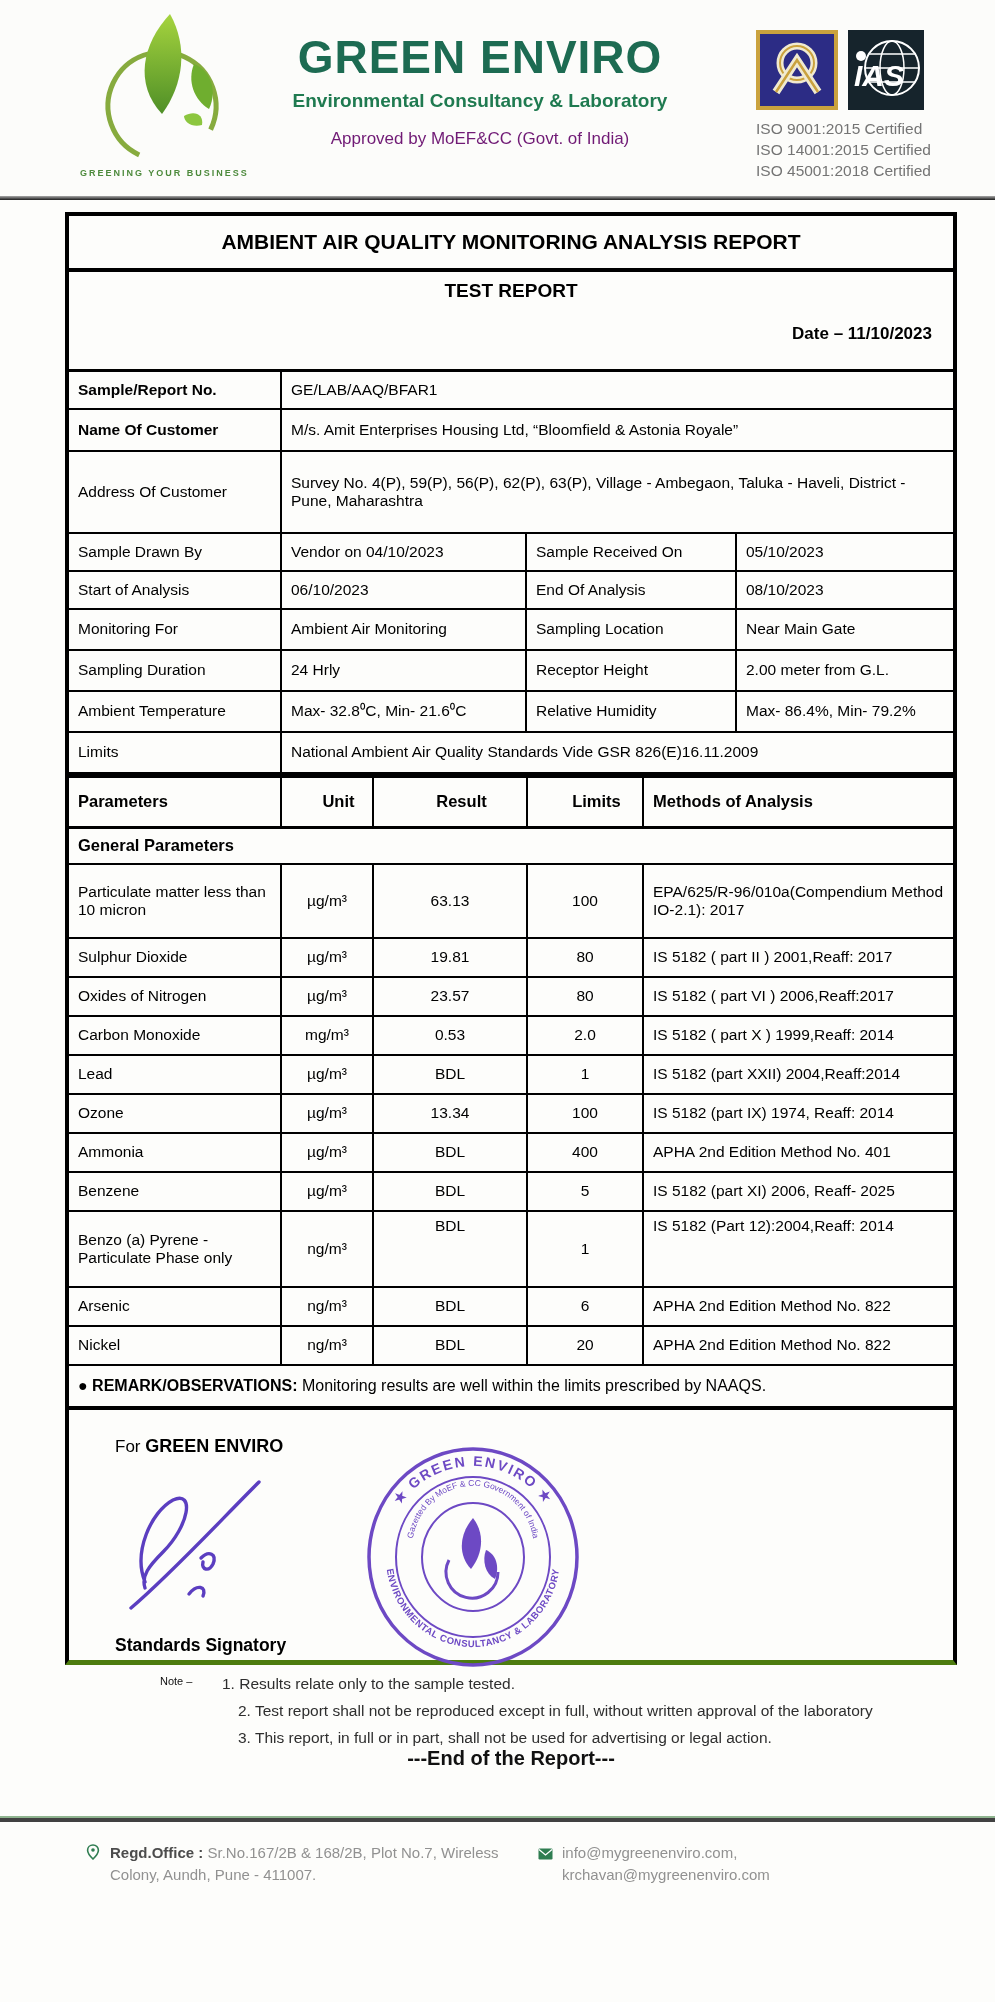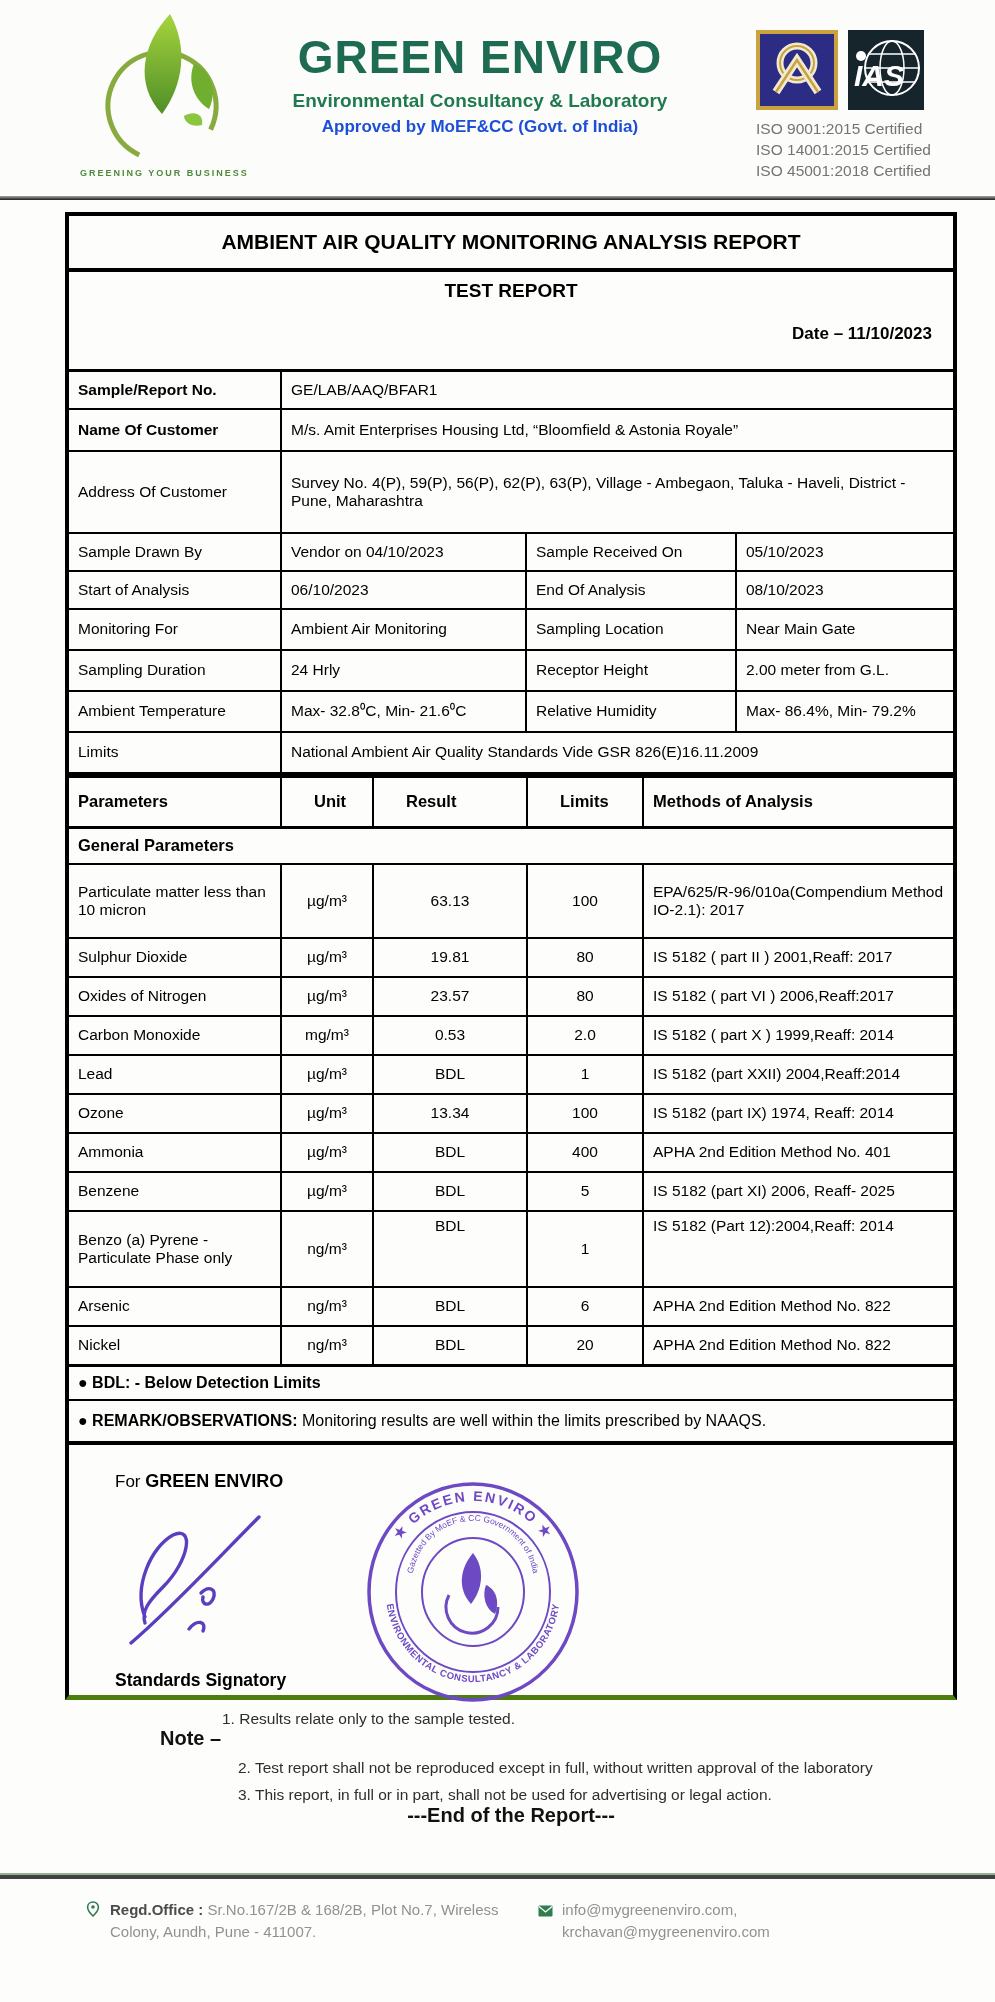--- a/index.html
+++ b/index.html
@@ -8,59 +8,59 @@
     font-family:"Liberation Sans", sans-serif;
     -webkit-font-smoothing:antialiased;
   }
   .header{position:relative;height:196px;background:#fcfcfa;}
   .logo-wrap{position:absolute;left:74px;top:4px;width:180px;}
   .logo-caption{position:absolute;left:80px;top:168px;font-size:9px;font-weight:bold;
     color:#4d8a3c;letter-spacing:2px;white-space:nowrap;}
   .brand{position:absolute;left:250px;top:34px;width:460px;text-align:center;}
   .brand-name{font-size:46px;font-weight:bold;color:#1d6b52;letter-spacing:1px;line-height:1;}
   .tagline1{font-size:19px;font-weight:bold;color:#1f7a50;margin-top:10px;}
-  .tagline2{font-size:17px;font-weight:bold;color:#1d4ed8;margin-top:5px;}
+  .tagline2{font-size:17px;font-weight:normal;color:#701a75;margin-top:17px;}
   .badges{position:absolute;left:756px;top:30px;display:flex;gap:10px;}
   .iso{position:absolute;left:756px;top:118px;font-size:15.5px;color:#747474;line-height:21px;}
   .header-rule{height:4px;background:linear-gradient(to bottom,#a8a8a8,#1b1b1b);}
 
   .sheet{margin:12px 0 0 65px;width:892px;}
   table{border-collapse:collapse;table-layout:fixed;width:892px;}
   td,th{border:2px solid #000;padding:3px 9px;font-size:15.5px;line-height:1.18;
     vertical-align:middle;text-align:left;word-wrap:break-word;}
   .tA{border:4px solid #000;border-bottom:none;}
   .tB{border:4px solid #000;border-top:4px solid #000;border-bottom:4px solid #000;}
   .b{font-weight:bold;}
   .title-cell{font-size:21px;font-weight:bold;text-align:center;height:46px;}
   .sub-cell{height:86px;border-top:4px solid #000;vertical-align:top;padding-top:8px;}
   .subtitle{font-size:19px;font-weight:bold;text-align:center;}
   .date{font-size:17px;font-weight:bold;text-align:right;padding:22px 12px 0 0;}
   tr.first-info td{border-top:3px solid #000;}
   .h32 td{height:30px;} .h36 td{height:34px;} .h76 td{height:74px;} .h35 td{height:33px;}
   .phead th{font-size:16.5px;font-weight:bold;height:42px;text-align:left;}
-  .phead th.c{text-align:left;padding-left:32px;}
+  .phead th.c{text-align:center;padding-left:32px;}
   .psec td{font-weight:bold;font-size:16.5px;height:28px;border-top:3px solid #000;}
   td.c{text-align:center;}
   tr.h68 td{height:66px;}
   tr.h33 td{height:31px;}
   .vtop{vertical-align:top;padding-top:5px;}
   .noteRow td{border-top:3px solid #000;height:26px;font-weight:bold;font-size:16px;}
   .remarkRow td{font-size:16px;height:34px;border-top:2px solid #000;}
 
   .sig-box{border:4px solid #000;border-top:none;border-bottom:5px solid #4d7c0f;
     height:250px;position:relative;overflow:visible;}
   .for-line{position:absolute;left:46px;top:26px;font-size:17px;}
   .for-line .b{font-size:18px;}
   .signature-svg{position:absolute;left:28px;top:52px;}
   .stamp-svg{position:absolute;left:288px;top:30px;}
   .authorized{position:absolute;left:46px;bottom:4px;font-size:17.5px;font-weight:bold;}
 
   .notes{margin:10px 0 0 95px;font-size:15.5px;color:#2e2e2e;}
   .note-first{display:flex;}
-  .note-label{font-weight:bold;color:#111;font-size:20px;width:62px;flex:none;margin-top:17px;}
+  .note-label{font-weight:normal;color:#111;font-size:11px;width:62px;flex:none;}
   .note-sub{margin-left:78px;margin-top:9px;}
   .end-line{text-align:center;font-weight:bold;font-size:20px;color:#111;}
 
   .footer{margin-top:46px;}
   .footer-rule{height:6px;background:linear-gradient(to bottom,#8fb48f 0 2px,#414141 2px 100%);}
   .footer-cols{display:flex;padding:20px 0 26px 86px;color:#919191;font-size:15px;line-height:1.45;}
   .f-left{width:452px;flex:none;}
   .f-right{width:380px;}
   .f-item{display:flex;margin-bottom:6px;}
   .f-icon{width:24px;flex:none;padding-top:2px;}
@@ -279,23 +279,20 @@
       <td>APHA 2nd Edition Method No. 822</td>
     </tr>
     <tr class="h33">
       <td>Nickel</td>
       <td class="c">ng/m³</td>
       <td class="c">BDL</td>
       <td class="c">20</td>
       <td>APHA 2nd Edition Method No. 822</td>
     </tr>
 
-    <tr class="noteRow">
-          <td colspan="5">● BDL: - Below Detection Limits</td>
-        </tr>
     <tr class="remarkRow">
           <td colspan="5">
       <span class="b">● REMARK/OBSERVATIONS:</span><span> Monitoring results are well within the limits prescribed by NAAQS.</span>
     </td>
         </tr>
   </tbody>
     </table>
 
   <div class="sig-box">
     <div class="for-line">

